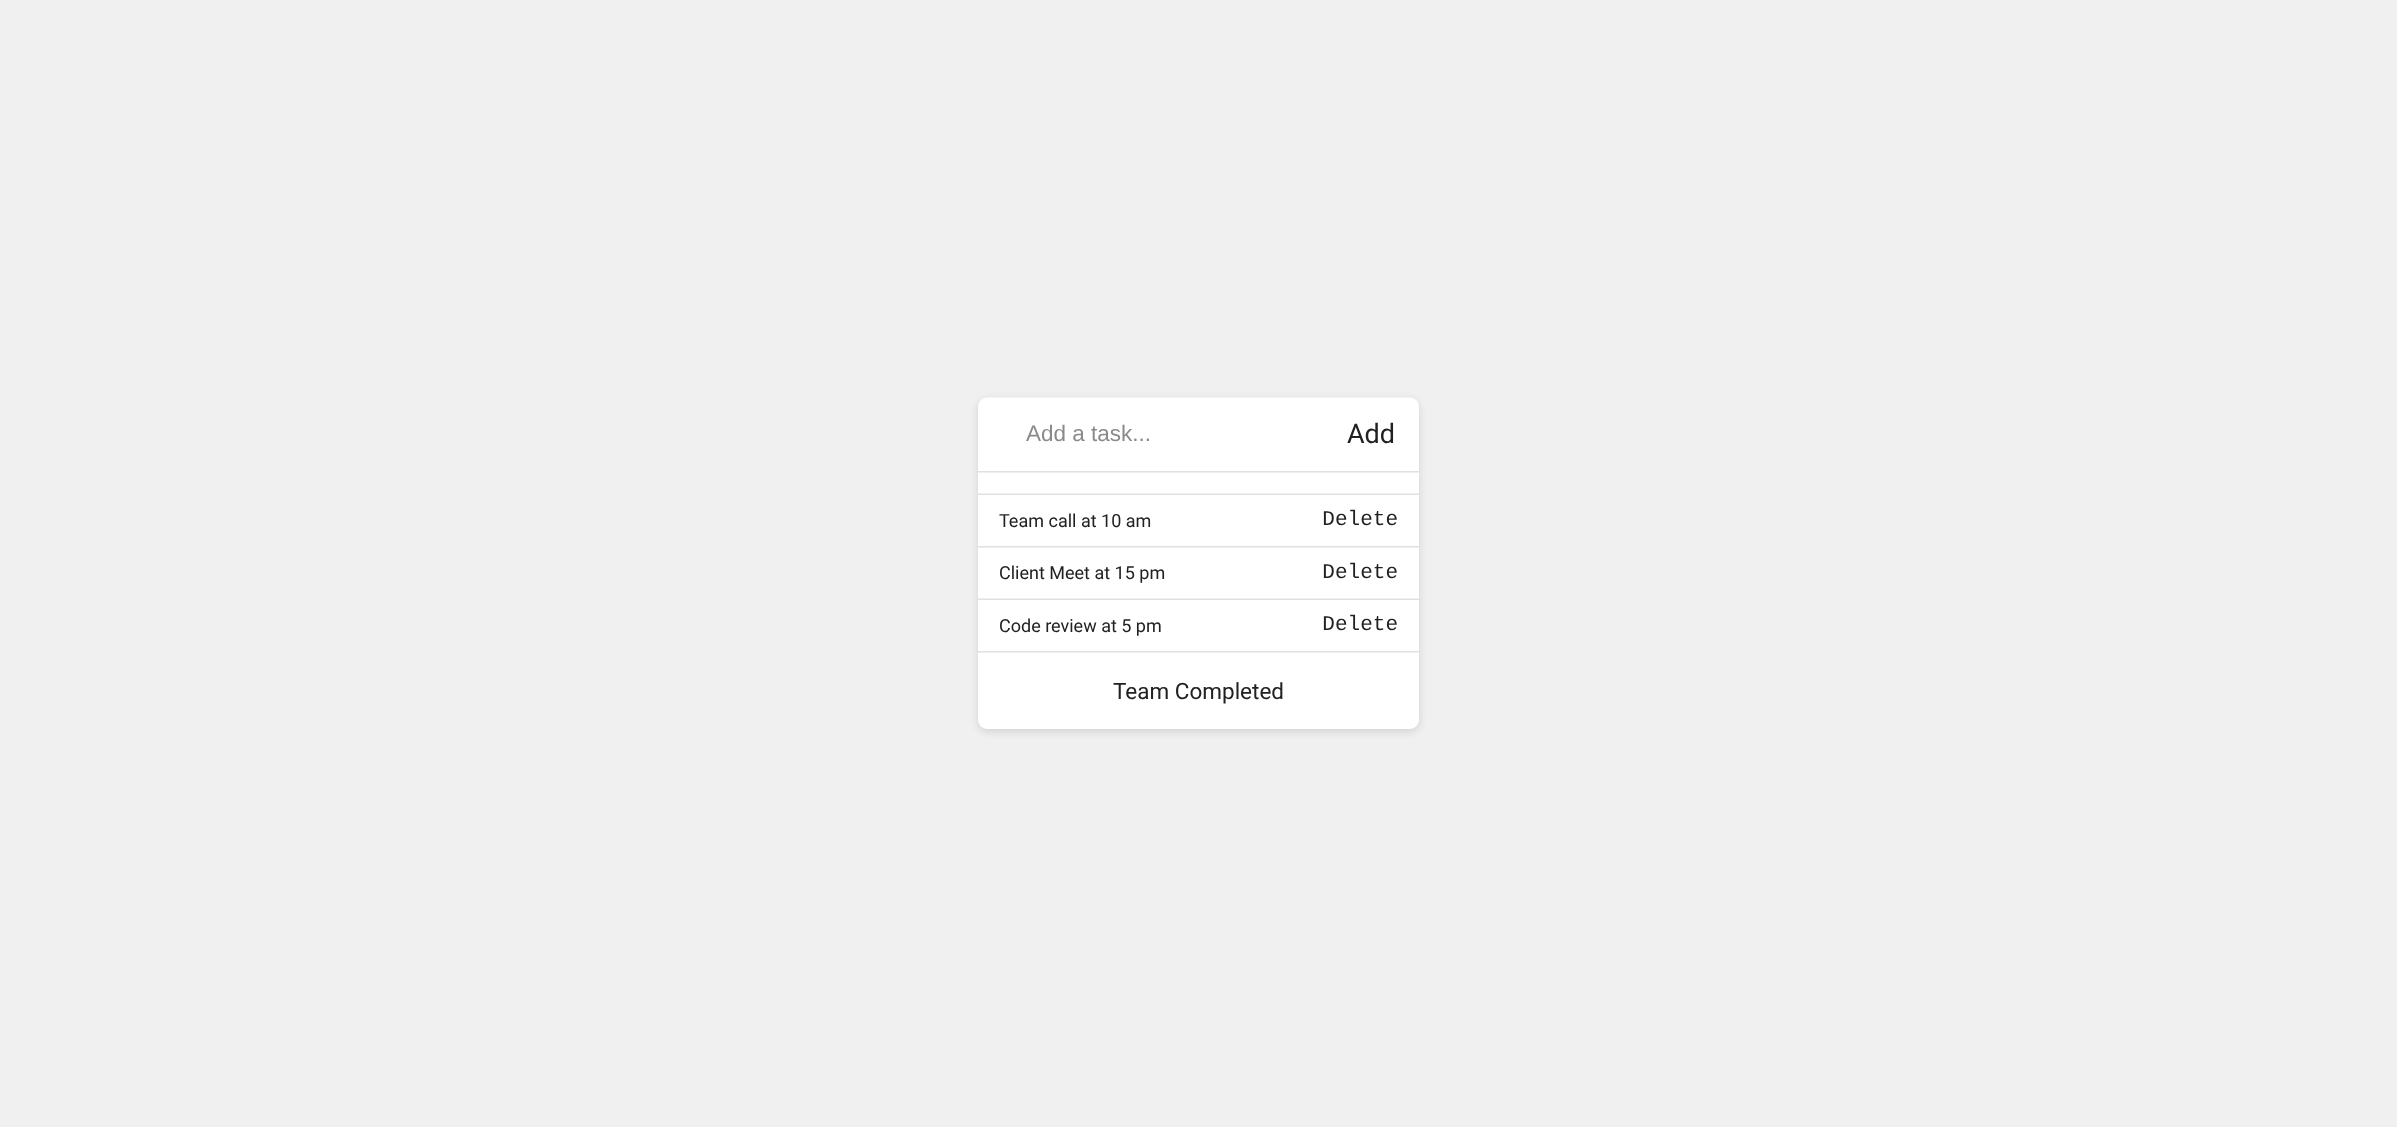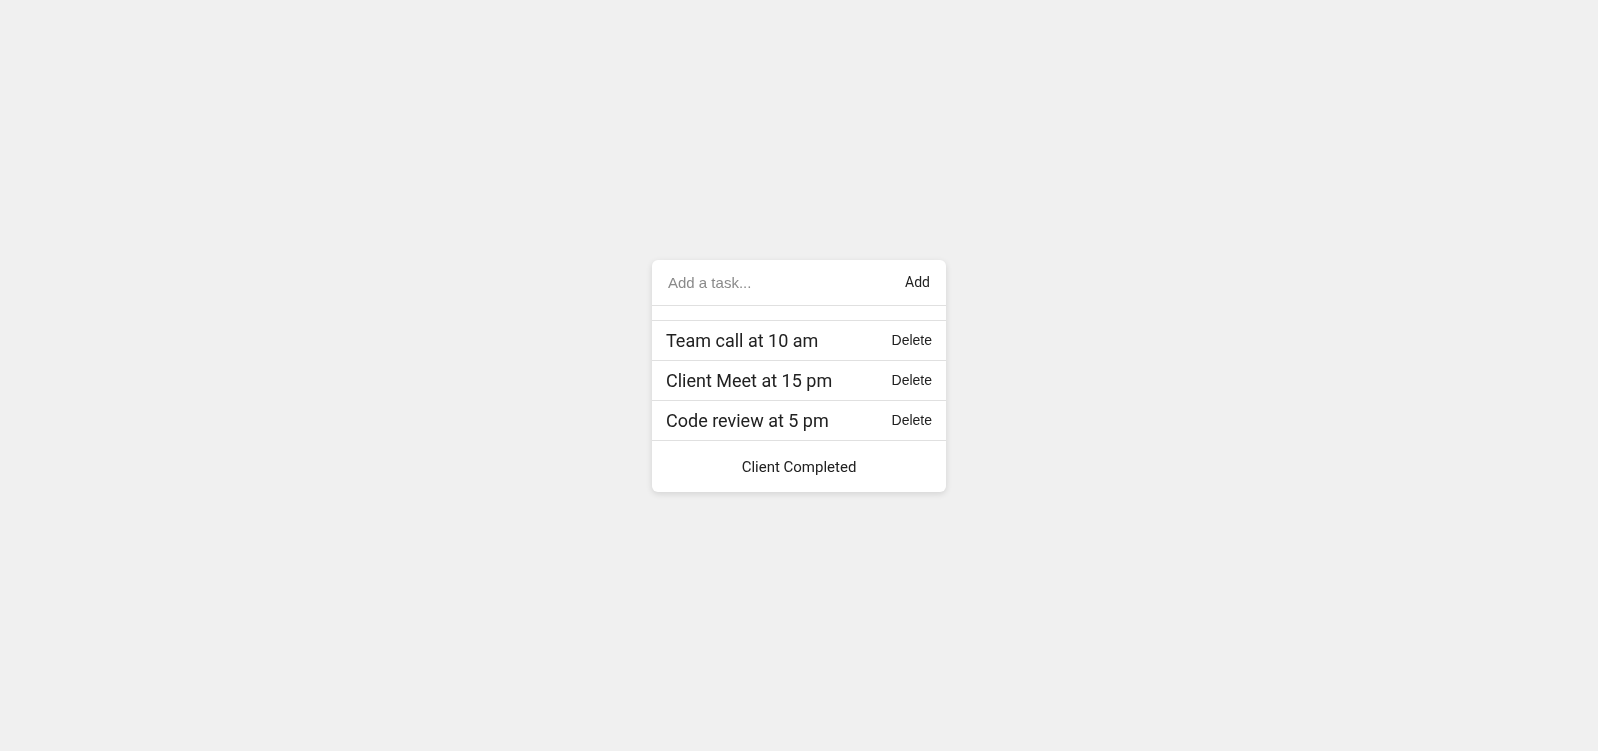--- a/index.html
+++ b/index.html
@@ -29,58 +29,59 @@
       padding: 14px 16px;
       border-bottom: 1px solid #e0e0e0;
     }
     .task-input {
       flex: 1;
       border: none;
       outline: none;
       font-size: 15px;
       color: #212121;
       background: transparent;
+      margin-left: 16px;
     }
     .task-input::placeholder {
       color: #8a8a8a;
     }
     .add-btn {
       background: none;
       border: none;
-      font-size: 14px;
+      font-size: 18px;
       color: #212121;
       cursor: pointer;
       padding: 0;
       font-family: inherit;
     }
     .task-list {
       list-style: none;
       margin-top: 14px;
       border-top: 1px solid #e0e0e0;
     }
     .task-item {
       display: flex;
       align-items: center;
       justify-content: space-between;
       padding: 9px 14px;
       border-bottom: 1px solid #e0e0e0;
     }
     .task-text {
-      font-size: 18px;
+      font-size: 12px;
       color: #212121;
       cursor: pointer;
     }
     .delete-btn {
       background: none;
       border: none;
       font-size: 14px;
       color: #212121;
       cursor: pointer;
       padding: 0;
-      font-family: Liberation Sans, sans-serif;
+      font-family: Liberation Mono, monospace;
     }
     .footer {
       text-align: center;
       padding: 16px 0;
     }
     .clear-btn {
       background: none;
       border: none;
       font-size: 15px;
       color: #212121;
@@ -106,15 +107,15 @@
       <span class="task-text">Client Meet at 15 pm</span>
       <button class="delete-btn">Delete</button>
     </li>
     <li class="task-item">
       <span class="task-text">Code review at 5 pm</span>
       <button class="delete-btn">Delete</button>
     </li>
   </ul>
 
   <div class="footer">
-    <button class="clear-btn">Client Completed</button>
+    <button class="clear-btn">Team Completed</button>
   </div>
 </div>
 
 </body></html>

